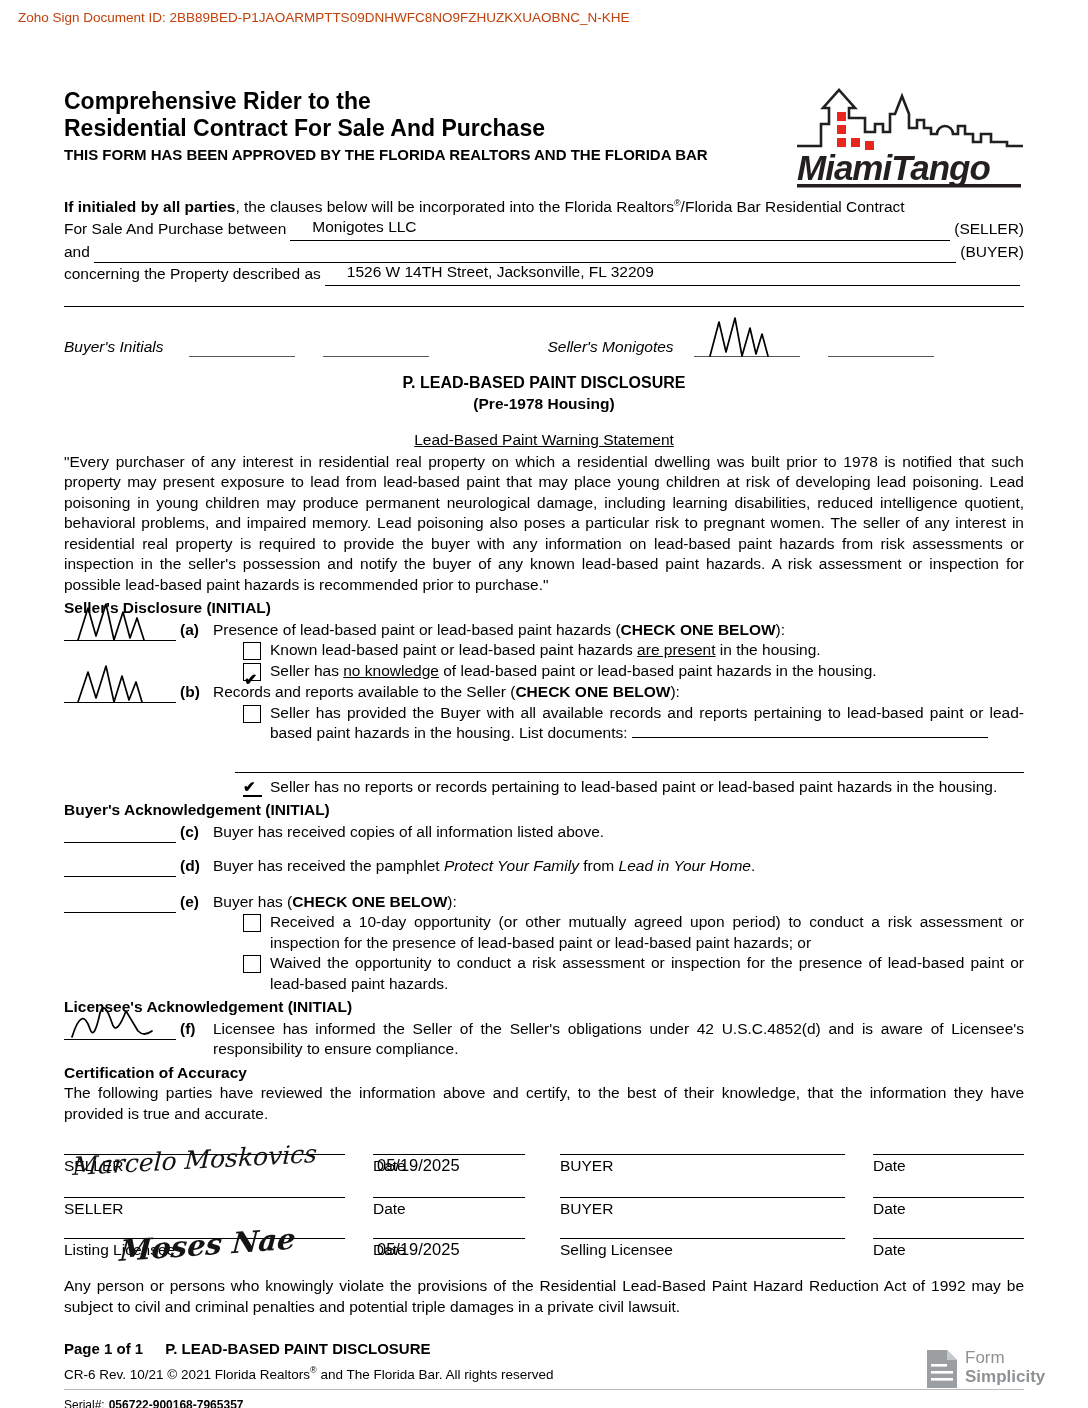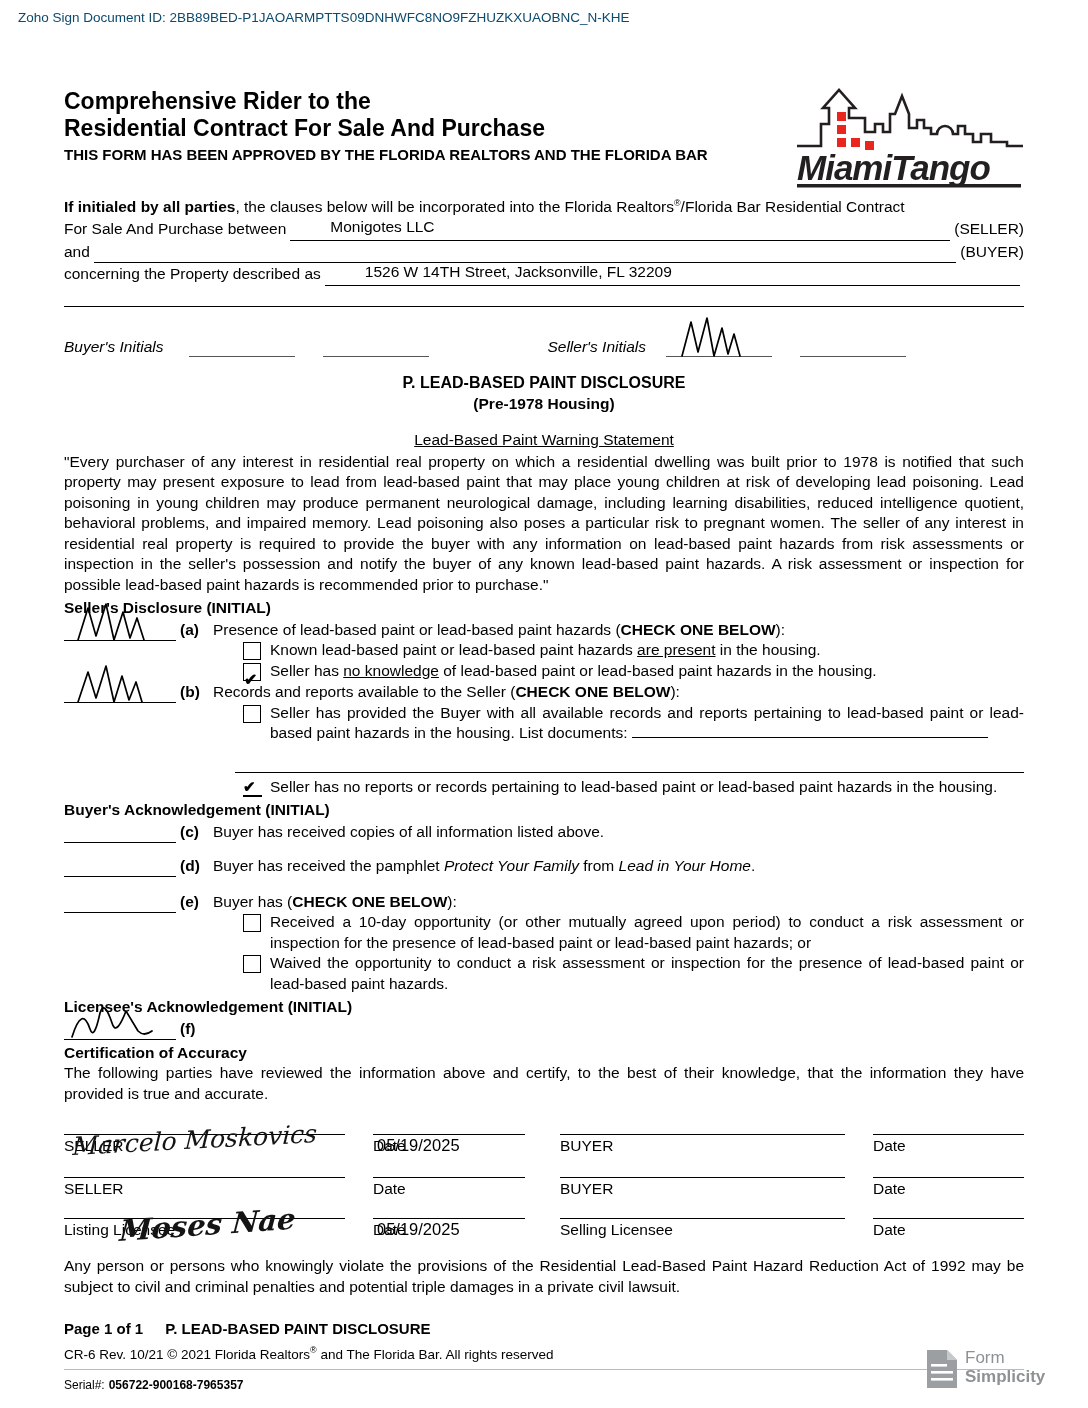--- a/index.html
+++ b/index.html
@@ -1,29 +1,29 @@
 <!DOCTYPE html>
 <html><head>
 <meta charset="utf-8">
 <style>
   html,body{margin:0;padding:0;background:#fff;}
   .page{position:relative;width:1088px;height:1408px;background:#fff;overflow:hidden;
         font-family:"Liberation Sans",sans-serif;font-size:15.5px;color:#000;line-height:20.5px;}
-  .zoho{position:absolute;left:18px;top:8px;font-size:13.5px;color:#0c4a6e;text-align:right;}
+  .zoho{position:absolute;left:18px;top:8px;font-size:13.5px;color:#c2410c;text-align:right;}
   .content{position:absolute;left:64px;top:88px;width:960px;}
   
   .title{font-weight:bold;font-size:23px;line-height:27px;}
   .approved{font-weight:bold;font-size:15px;margin-top:3px;}
   
   .mtlogo{position:absolute;left:795px;top:84px;width:230px;height:106px;}
   
   .intro{margin-top:26px;}
   .iline{display:flex;align-items:flex-end;white-space:nowrap;line-height:22.5px;}
   .fill{flex:1;border-bottom:1px solid #000;margin:0 4px;min-height:20px;position:relative;}
-  .fillval{position:absolute;left:40px;bottom:1px;white-space:nowrap;}
+  .fillval{position:absolute;left:22px;bottom:1px;white-space:nowrap;}
   .blankline{border-bottom:1px solid #000;height:20px;}
   
   .initrow{display:flex;align-items:flex-end;margin-top:30px;font-weight:normal;font-style:italic;}
   .initline{width:106px;border-bottom:1.5px solid #555;height:18px;position:relative;}
   
   .h-center{text-align:center;font-weight:bold;margin-top:16px;}
   .h-sub{text-align:center;font-weight:bold;}
   .h-warn{text-align:center;margin-top:16px;}
   .h-warn span{text-decoration:underline;text-align:center;}
   .warning{text-align:justify;margin-top:1px;}
@@ -122,21 +122,21 @@
             <span class="fillval">1526 W 14TH Street, Jacksonville, FL 32209</span>
           </span>
       </div>
       <div class="blankline"></div>
     </div>
 
     <div class="initrow">
       <span>Buyer's Initials</span>
       <span class="initline" style="margin-left:26px"></span>
       <span class="initline" style="margin-left:28px"></span>
-      <span style="margin-left:118px">Seller's Initials</span>
+      <span style="margin-left:118px">Seller's Monigotes</span>
       <span class="initline" style="margin-left:20px">
         <svg class="scrib sigstroke" width="72" height="44" style="left:14px;bottom:-2px;">
             <polyline points="2,42 11,8 18,38 27,4 34,42 42,14 48,40 54,20 60,42"></polyline>
           </svg>
       </span>
       <span class="initline" style="margin-left:28px"></span>
     </div>
 
     <div class="h-center" style="font-size:16px">P. LEAD-BASED PAINT DISCLOSURE</div>
     <div class="h-sub">(Pre-1978 Housing)</div>
@@ -221,20 +221,21 @@
     </div>
 
     <div class="sechead">Licensee's Acknowledgement (INITIAL)</div>
     <div class="item">
       <span class="init">
         <svg class="scrib sigstroke" width="90" height="40" style="left:4px;">
             <path d="M4,36 Q14,4 22,28 Q26,40 32,12 Q36,-2 44,22 Q48,36 58,10 L70,30 Q76,36 84,30"></path>
           </svg>
       </span>
       <span class="letter">(f)</span>
+      <div class="ibody otext">Licensee has informed the Seller of the Seller's obligations under 42 U.S.C.4852(d) and is aware of Licensee's responsibility to ensure compliance.</div>
     </div>
 
     <div class="sechead">Certification of Accuracy</div>
     <div class="certtext">The following parties have reviewed the information above and certify, to the best of their knowledge, that the information they have provided is true and accurate.</div>
 
     <div class="sigrow" style="margin-top:30px">
       <div class="scol c1">
           <div class="sline"></div>
         <div class="sig-name">Marcelo Moskovics</div>
         <div class="slabel">SELLER</div>

